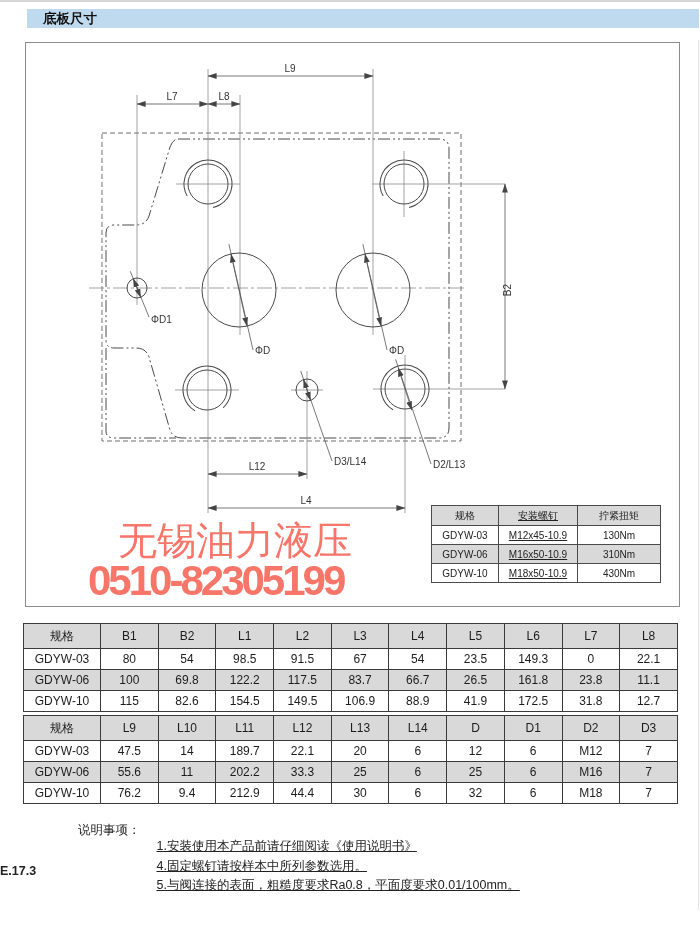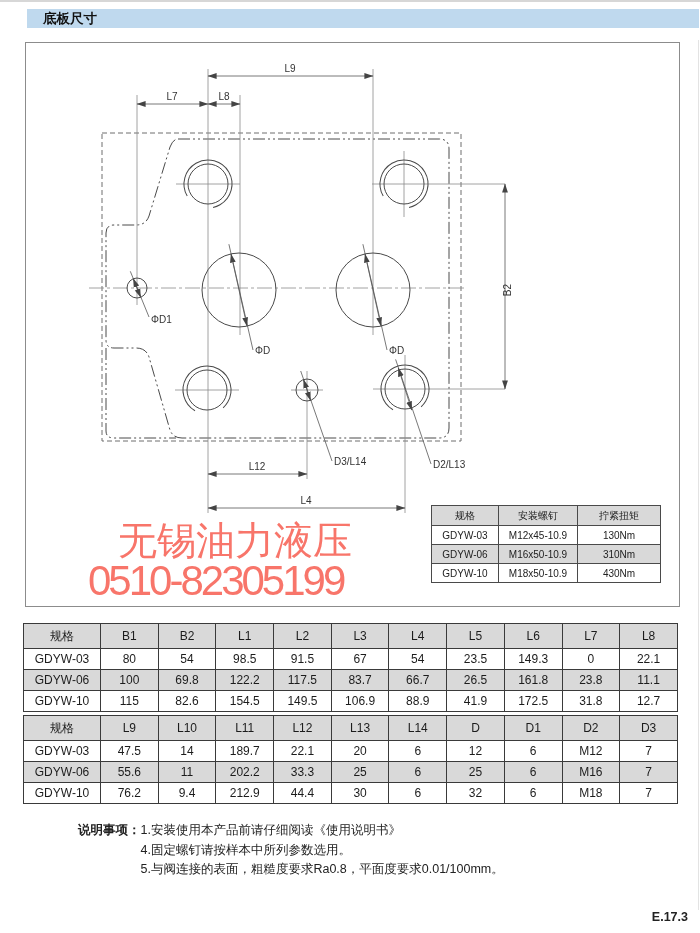--- a/index.html
+++ b/index.html
@@ -16,45 +16,45 @@
   .drawing-box{position:absolute;left:25px;top:42px;width:653px;height:563px;border:1.5px solid #8c8c8c;background:#fff;}
   .drawing-box svg{position:absolute;left:0;top:0;}
   svg text{font-family:"Liberation Sans","DejaVu Sans",sans-serif;font-size:10px;fill:#333;}
 
   
   .screw-table{position:absolute;left:405px;top:462px;border-collapse:collapse;table-layout:fixed;width:227px;font-size:10px;}
   .screw-table th,.screw-table td{border:1px solid #4a4a4a;text-align:center;font-weight:normal;color:#222;height:18px;padding:0;}
   .screw-table thead th{background:var(--stripe,#d9d9d9);height:19px;}
   .screw-table tr.stripe th,.screw-table tr.stripe td{background:var(--stripe,#d9d9d9);}
   .screw-table th:nth-child(1),.screw-table td:nth-child(1){width:66px;}
-  .screw-table th:nth-child(2),.screw-table td:nth-child(2){width:78px;}
+  .screw-table th:nth-child(2),.screw-table td:nth-child(2){width:78px;text-decoration:underline;}
   .screw-table th:nth-child(3),.screw-table td:nth-child(3){width:82px;}
 
   
   .watermark{position:absolute;z-index:5;color:var(--watermark,#f8756a);pointer-events:none;}
   .wm1{left:118px;top:514px;font-size:39px;letter-spacing:0px;font-weight:400;}
-  .wm2{left:88px;top:557px;font-size:42px;letter-spacing:-3px;font-weight:400;}
+  .wm2{left:88px;top:557px;font-size:42px;letter-spacing:-3px;font-weight:700;}
 
   
   .dim-table{position:absolute;left:23px;width:655px;border-collapse:collapse;table-layout:fixed;font-size:12px;}
   .dim-table th,.dim-table td{border:1px solid #3a3a3a;text-align:center;font-weight:normal;color:#1c1c1c;padding:0;height:20px;}
   .dim-table thead th{background:var(--stripe,#d9d9d9);height:24px;}
   .dim-table tbody th{font-weight:normal;}
   .dim-table tr.stripe th,.dim-table tr.stripe td{background:var(--stripe,#d9d9d9);}
   .dim-table th:first-child{width:76px;}
   #table1{top:623px;}
   #table2{top:715px;}
 
   
   .notes{position:absolute;left:78px;top:821px;display:flex;font-size:12.5px;line-height:19.5px;color:#222;}
-  .notes .label{white-space:nowrap;font-weight:bold;}
-  .notes ul{list-style:none;margin:0;padding:0;}
-
-  
-  .footer{position:absolute;left:0;top:910px;width:688px;text-align:right;font-size:12.5px;font-weight:600;color:#222;}
+  .notes .label{white-space:nowrap;font-weight:normal;}
+  .notes ul{list-style:none;margin:16px;padding:0;text-decoration:underline;}
+
+  
+  .footer{position:absolute;left:0;top:864px;width:688px;text-align:left;font-size:12.5px;font-weight:600;color:#222;}
 </style>
 </head>
 <body>
 
 <div id="page">
   <div class="edge-top"></div>
   <div class="edge-right"></div>
 
   <div class="title-bar">
     <span>底板尺寸</span>

